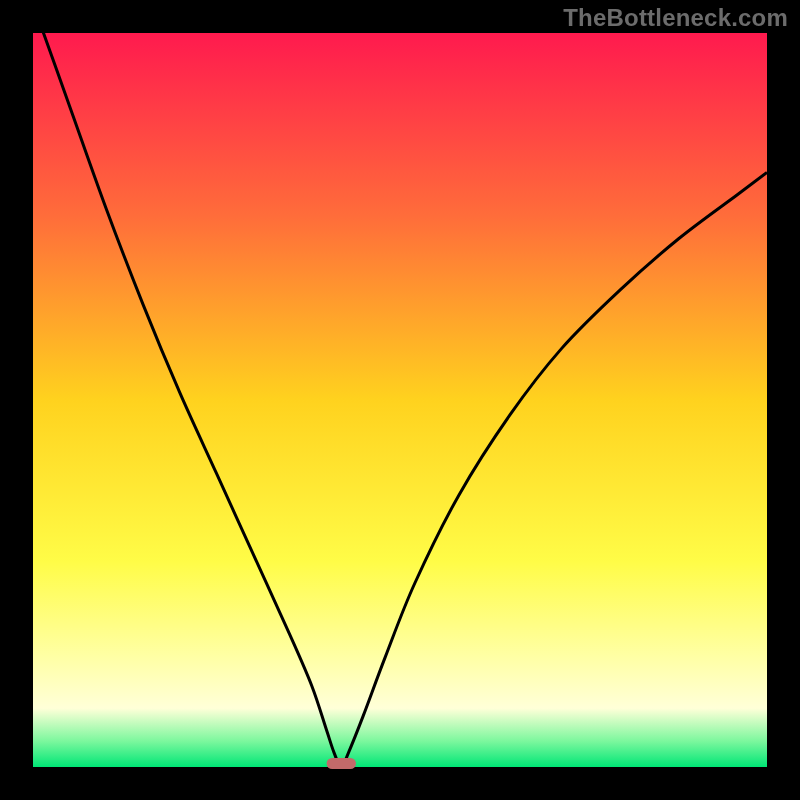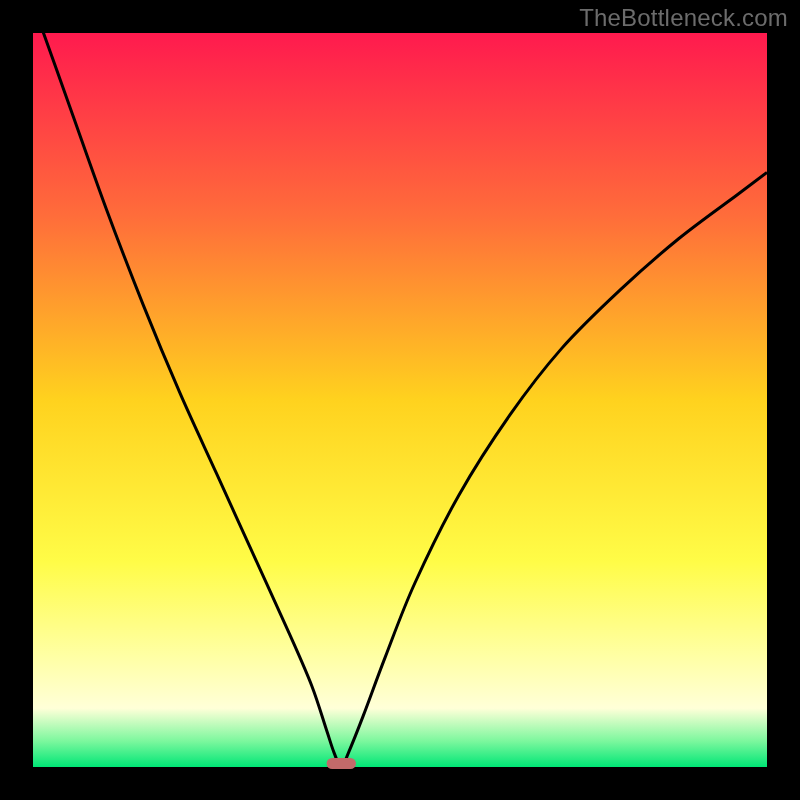--- a/index.html
+++ b/index.html
@@ -15,21 +15,21 @@
     width: 800px;
     height: 800px;
   }
   .watermark {
     position: absolute;
     top: 4px;
     right: 12px;
     font-family: Arial, Helvetica, sans-serif;
     font-size: 24px;
     color: #6c6c6c;
-    font-weight: 400;
+    font-weight: 700;
     letter-spacing: 0.2px;
     z-index: 5;
   }
   svg {
     position: absolute;
     top: 0;
     left: 0;
   }
 </style>
 </head>

